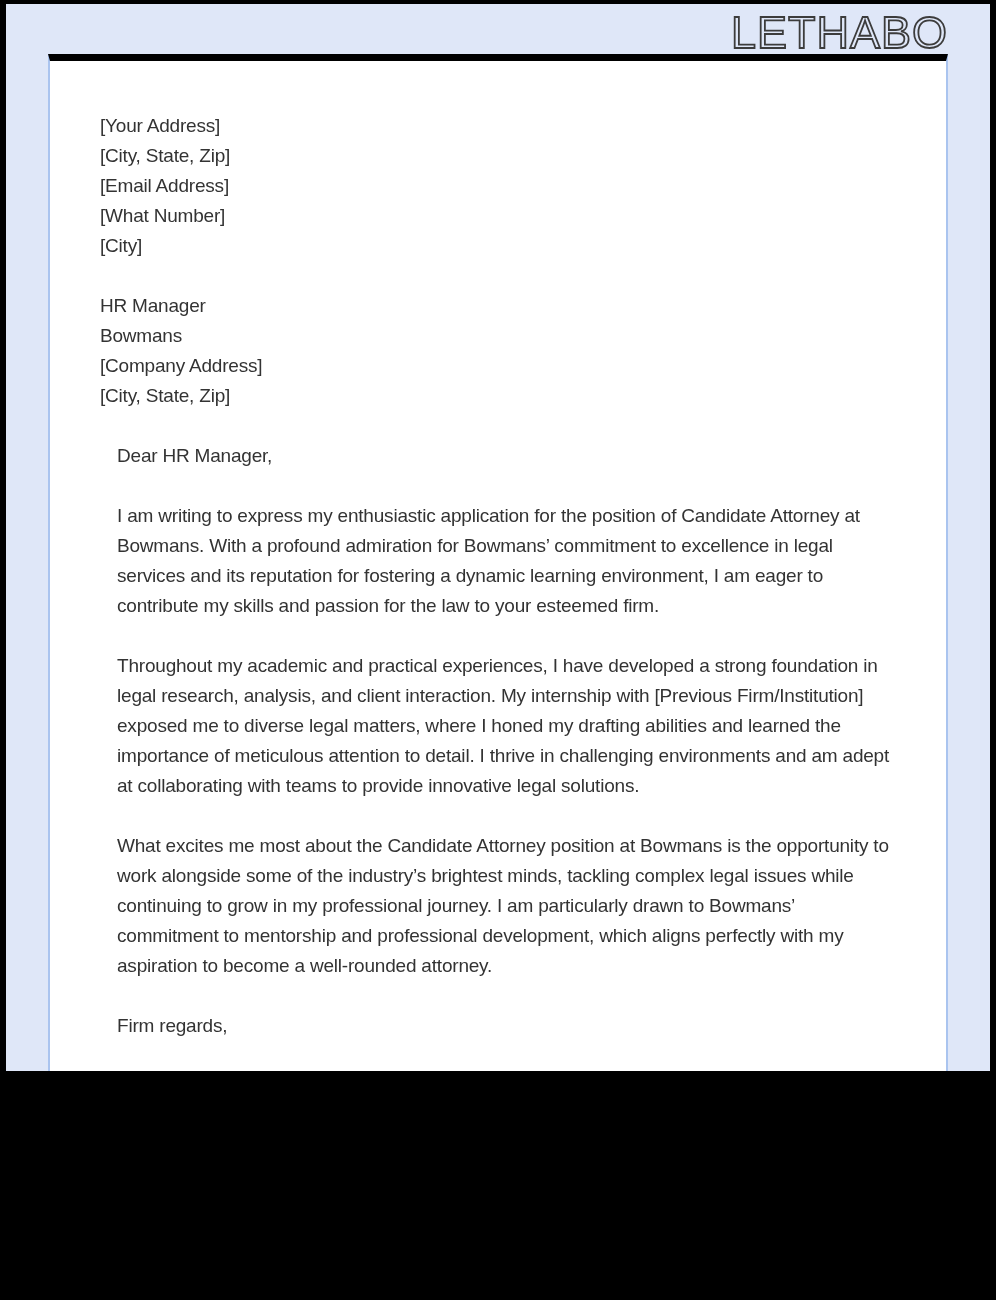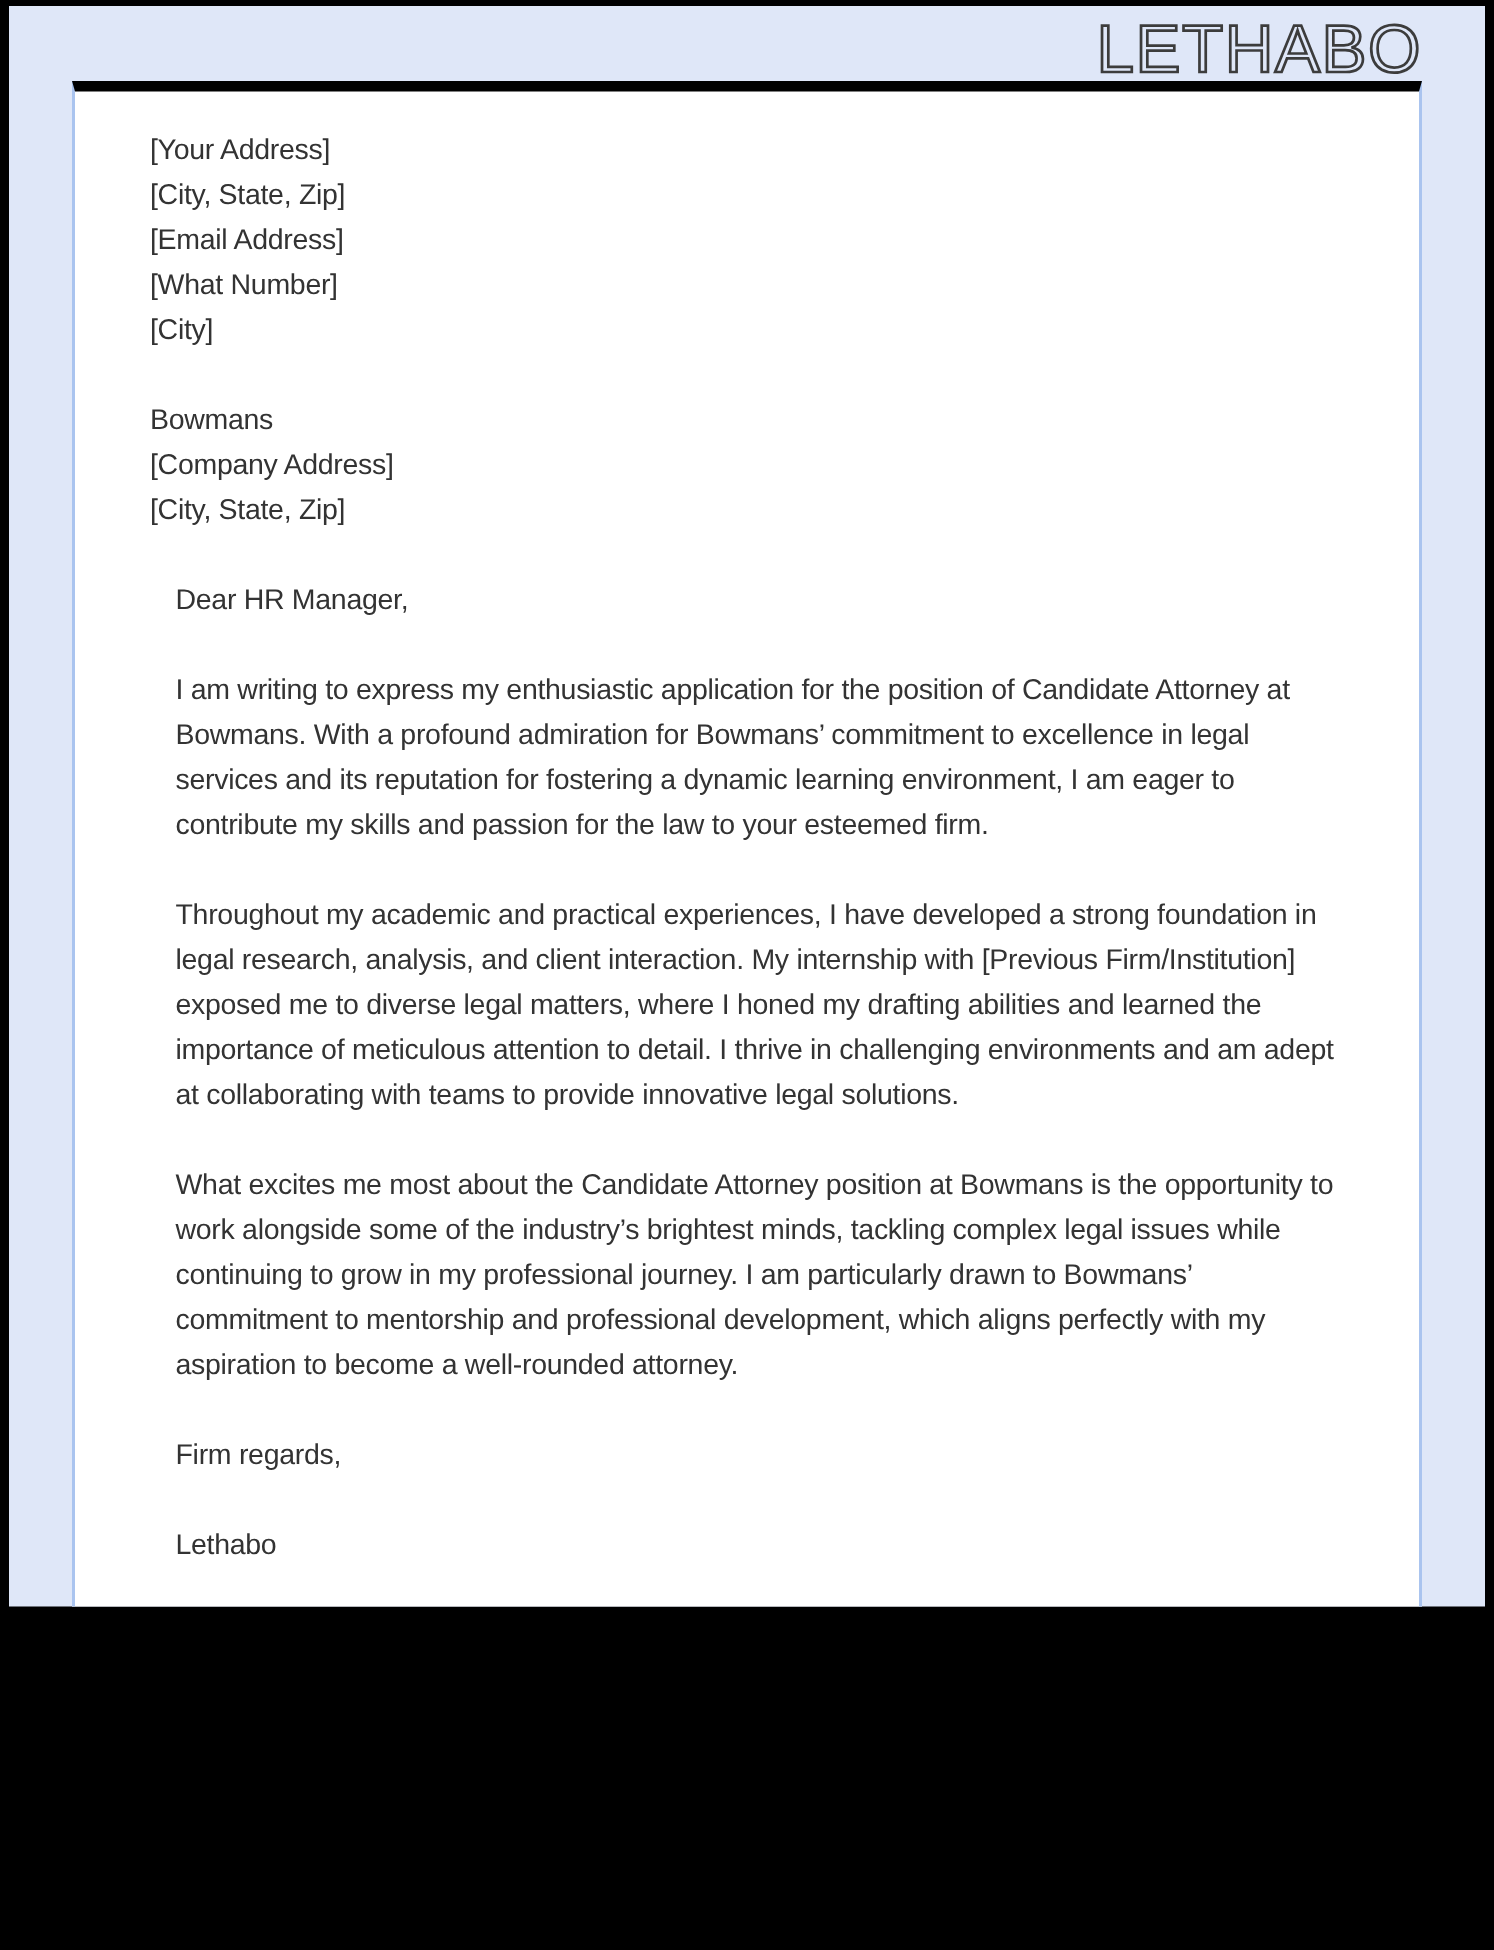--- a/index.html
+++ b/index.html
@@ -29,21 +29,21 @@
     box-sizing: border-box;
     width: 900px; height: 1207px;
     background: #ffffff;
     border-top: 7px solid #000000;
     border-left: 2px solid #aac4ef;
     border-right: 2px solid #aac4ef;
     border-bottom: 2px solid #aac4ef;
   }
   .letter-content {
     box-sizing: border-box;
-    padding: 25px 50px 0 50px;
+    padding: 50px 50px 0 50px;
     width: 100%;
     color: #333333;
     font-size: 19px;
     line-height: 30px;
     letter-spacing: -0.2px;
   }
   .block { margin: 0 0 30px 0; }
   .line { display: block; }
   .para { margin: 0 0 30px 17px; }
   .watermark {
@@ -78,20 +78,21 @@
 
       <div class="block">
         <span class="line">[Your Address]</span>
         <span class="line">[City, State, Zip]</span>
         <span class="line">[Email Address]</span>
         <span class="line">[What Number]</span>
         <span class="line">[City]</span>
       </div>
 
       <div class="block">
+        <span class="line">HR Manager</span>
         <span class="line">Bowmans</span>
         <span class="line">[Company Address]</span>
         <span class="line">[City, State, Zip]</span>
       </div>
 
       <p class="para">Dear HR Manager,</p>
 
       <p class="para">I am writing to express my enthusiastic application for the position of Candidate Attorney at Bowmans. With a profound admiration for Bowmans’ commitment to excellence in legal services and its reputation for fostering a dynamic learning environment, I am eager to contribute my skills and passion for the law to your esteemed firm.</p>
       <p class="para">Throughout my academic and practical experiences, I have developed a strong foundation in legal research, analysis, and client interaction. My internship with [Previous Firm/Institution] exposed me to diverse legal matters, where I honed my drafting abilities and learned the importance of meticulous attention to detail. I thrive in challenging environments and am adept at collaborating with teams to provide innovative legal solutions.</p>
       <p class="para">What excites me most about the Candidate Attorney position at Bowmans is the opportunity to work alongside some of the industry’s brightest minds, tackling complex legal issues while continuing to grow in my professional journey. I am particularly drawn to Bowmans’ commitment to mentorship and professional development, which aligns perfectly with my aspiration to become a well-rounded attorney.</p>

